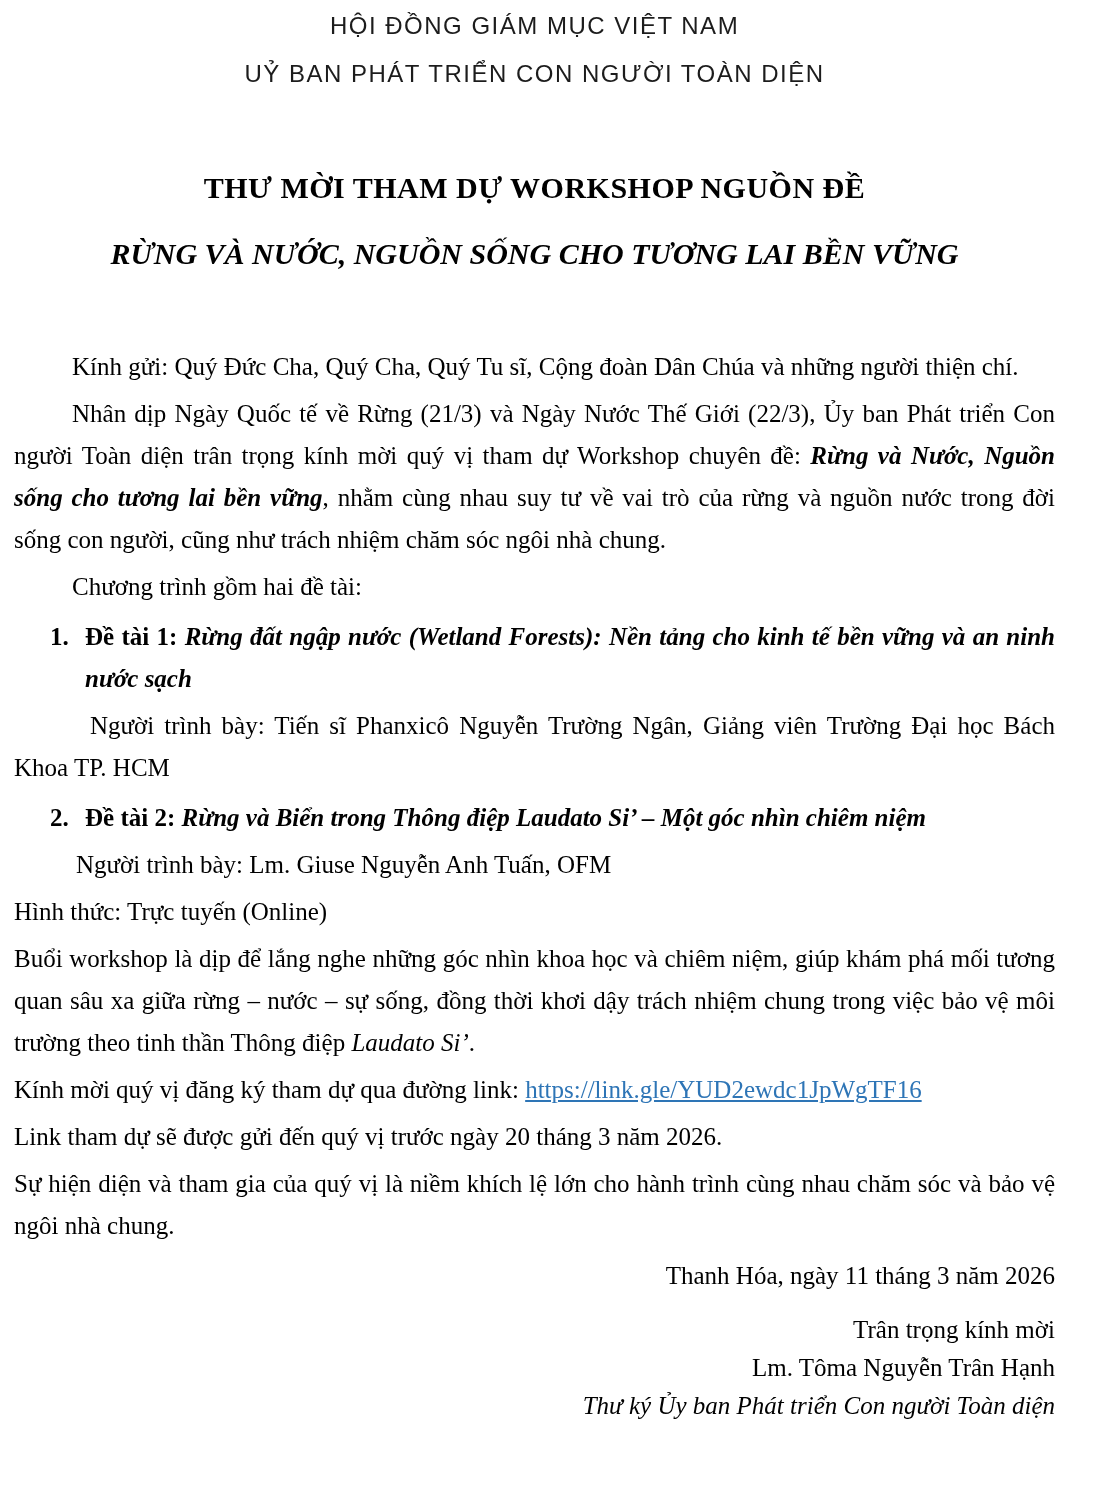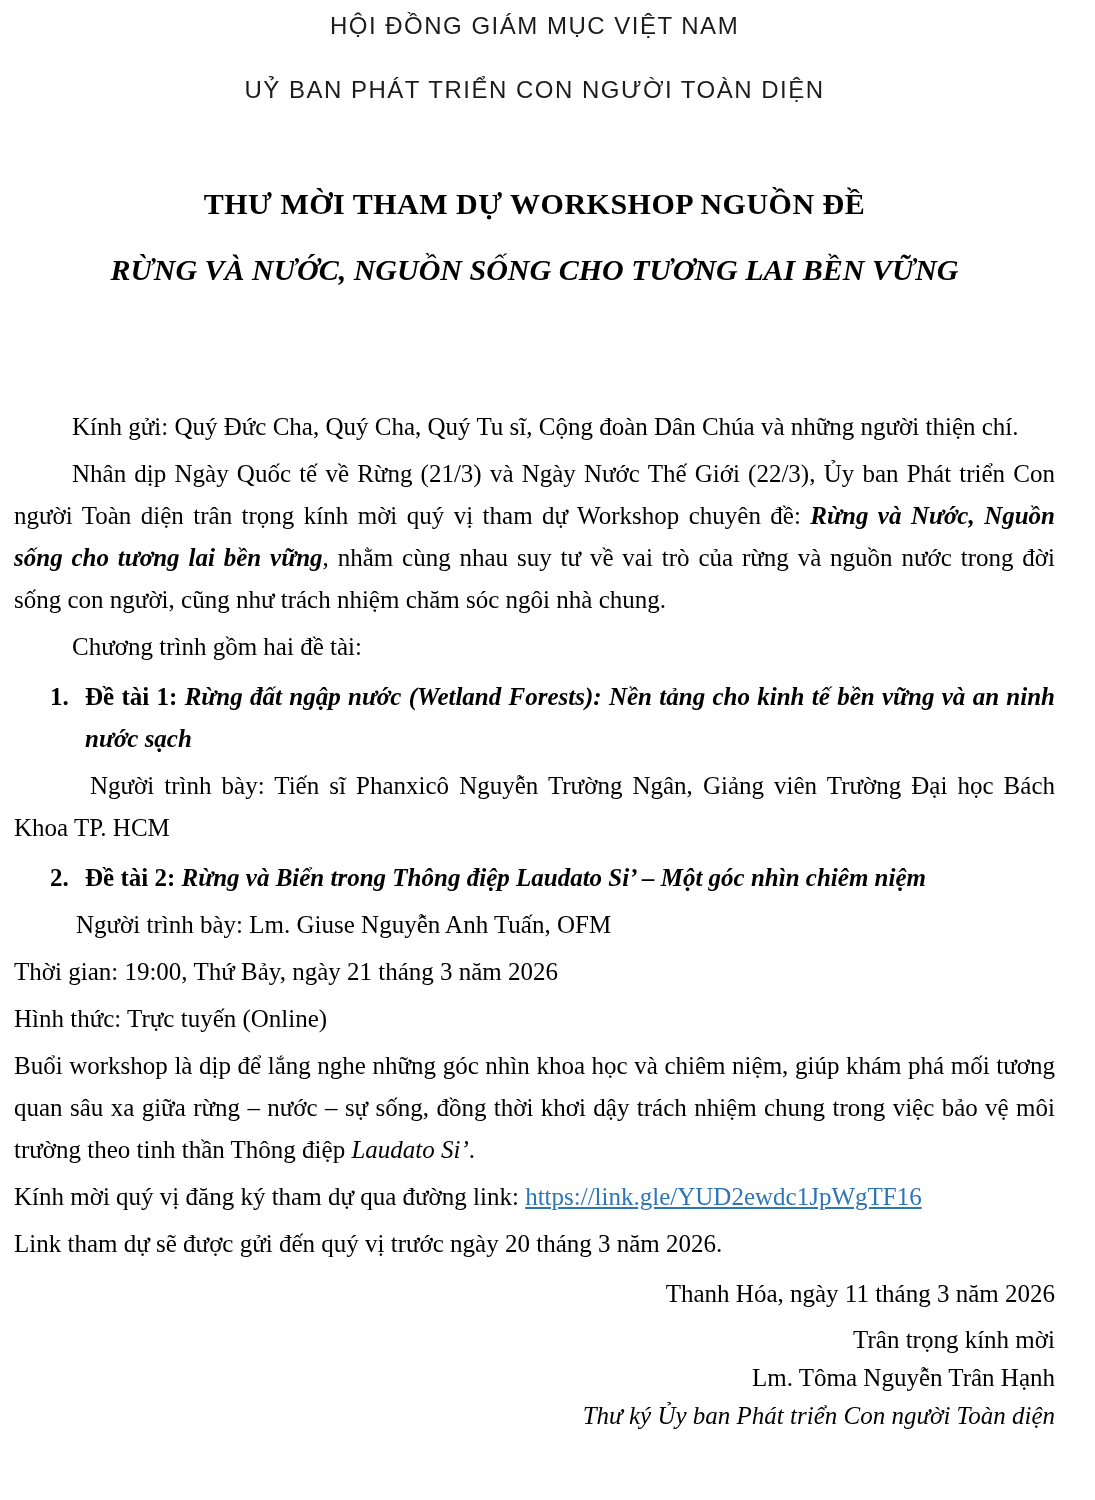--- a/index.html
+++ b/index.html
@@ -23,21 +23,21 @@
   
   .org-header {
     text-align: center;
     font-family: "Liberation Sans", sans-serif;
     font-size: 24px;
     font-weight: 400;
     letter-spacing: 1.5px;
     color: #1c1c1c;
   }
   .org-line { line-height: 36px; }
-  .org-line + .org-line { margin-top: 28px; }
+  .org-line + .org-line { margin-top: 12px; }
 
   
   .doc-title {
     margin: 76px 0 0 0;
     text-align: center;
     font-size: 30px;
     line-height: 40px;
     font-weight: bold;
     letter-spacing: 0.5px;
   }
@@ -50,21 +50,21 @@
     font-style: italic;
   }
 
   
   p {
     margin: 5px 0 0 0;
     font-size: 25px;
     line-height: 42px;
     text-align: justify;
   }
-  .first-para { margin-top: 116px; }
+  .first-para { margin-top: 72px; }
   .indent { text-indent: 58px; }
   .presenter-1 { text-indent: 76px; }
   .presenter-2 { text-indent: 62px; }
 
   .bi { font-weight: bold; font-style: italic; }
   .it { font-style: italic; margin-top: 44px; }
   .b  { font-weight: bold; }
 
   
   .topic {
@@ -87,21 +87,21 @@
     text-decoration: underline;
     word-break: break-all;
   }
 
   
   .dateline {
     margin-top: 8px;
     text-align: right;
   }
   .signature {
-    margin-top: 6px;
+    margin-top: 14px;
     text-align: right;
     font-size: 25px;
     line-height: 38px;
   }
   .sig-role { font-style: italic; }
 </style>
 </head>
 <body>
 
 <div class="page">
@@ -129,30 +129,30 @@
   <p class="presenter-1">Người trình bày: Tiến sĩ Phanxicô Nguyễn Trường Ngân, Giảng viên Trường Đại học Bách Khoa TP. HCM</p>
 
   <div class="topic">
     <span class="topic-number">2.</span>
     <span class="b">Đề tài 2:</span>
     <span class="bi">Rừng và Biển trong Thông điệp Laudato Si’ – Một góc nhìn chiêm niệm</span>
   </div>
 
   <p class="presenter-2">Người trình bày: Lm. Giuse Nguyễn Anh Tuấn, OFM</p>
 
-  <p>Thời gian: 19:00, Thứ Bảy, ngày 21 tháng 3 năm 2026</p>
 
   <p>Hình thức: Trực tuyến (Online)</p>
 
   <p><span>Buổi workshop là dịp để lắng nghe những góc nhìn khoa học và chiêm niệm, giúp khám phá mối tương quan sâu xa giữa rừng – nước – sự sống, đồng thời khơi dậy trách nhiệm chung trong việc bảo vệ môi trường theo tinh thần Thông điệp </span><span class="it">Laudato Si’</span><span>.</span></p>
 
   <p><span>Kính mời quý vị đăng ký tham dự qua đường link: </span><a href="#" class="reg-link">https://link.gle/YUD2ewdc1JpWgTF16</a></p>
 
   <p>Link tham dự sẽ được gửi đến quý vị trước ngày 20 tháng 3 năm 2026.</p>
 
+  <p>Sự hiện diện và tham gia của quý vị là niềm khích lệ lớn cho hành trình cùng nhau chăm sóc và bảo vệ ngôi nhà chung.</p>
 
   <p class="dateline">Thanh Hóa, ngày 11 tháng 3 năm 2026</p>
 
   <div class="signature">
     <div>Trân trọng kính mời</div>
     <div>Lm. Tôma Nguyễn Trân Hạnh</div>
     <div class="sig-role">Thư ký Ủy ban Phát triển Con người Toàn diện</div>
   </div>
 
 </div>

